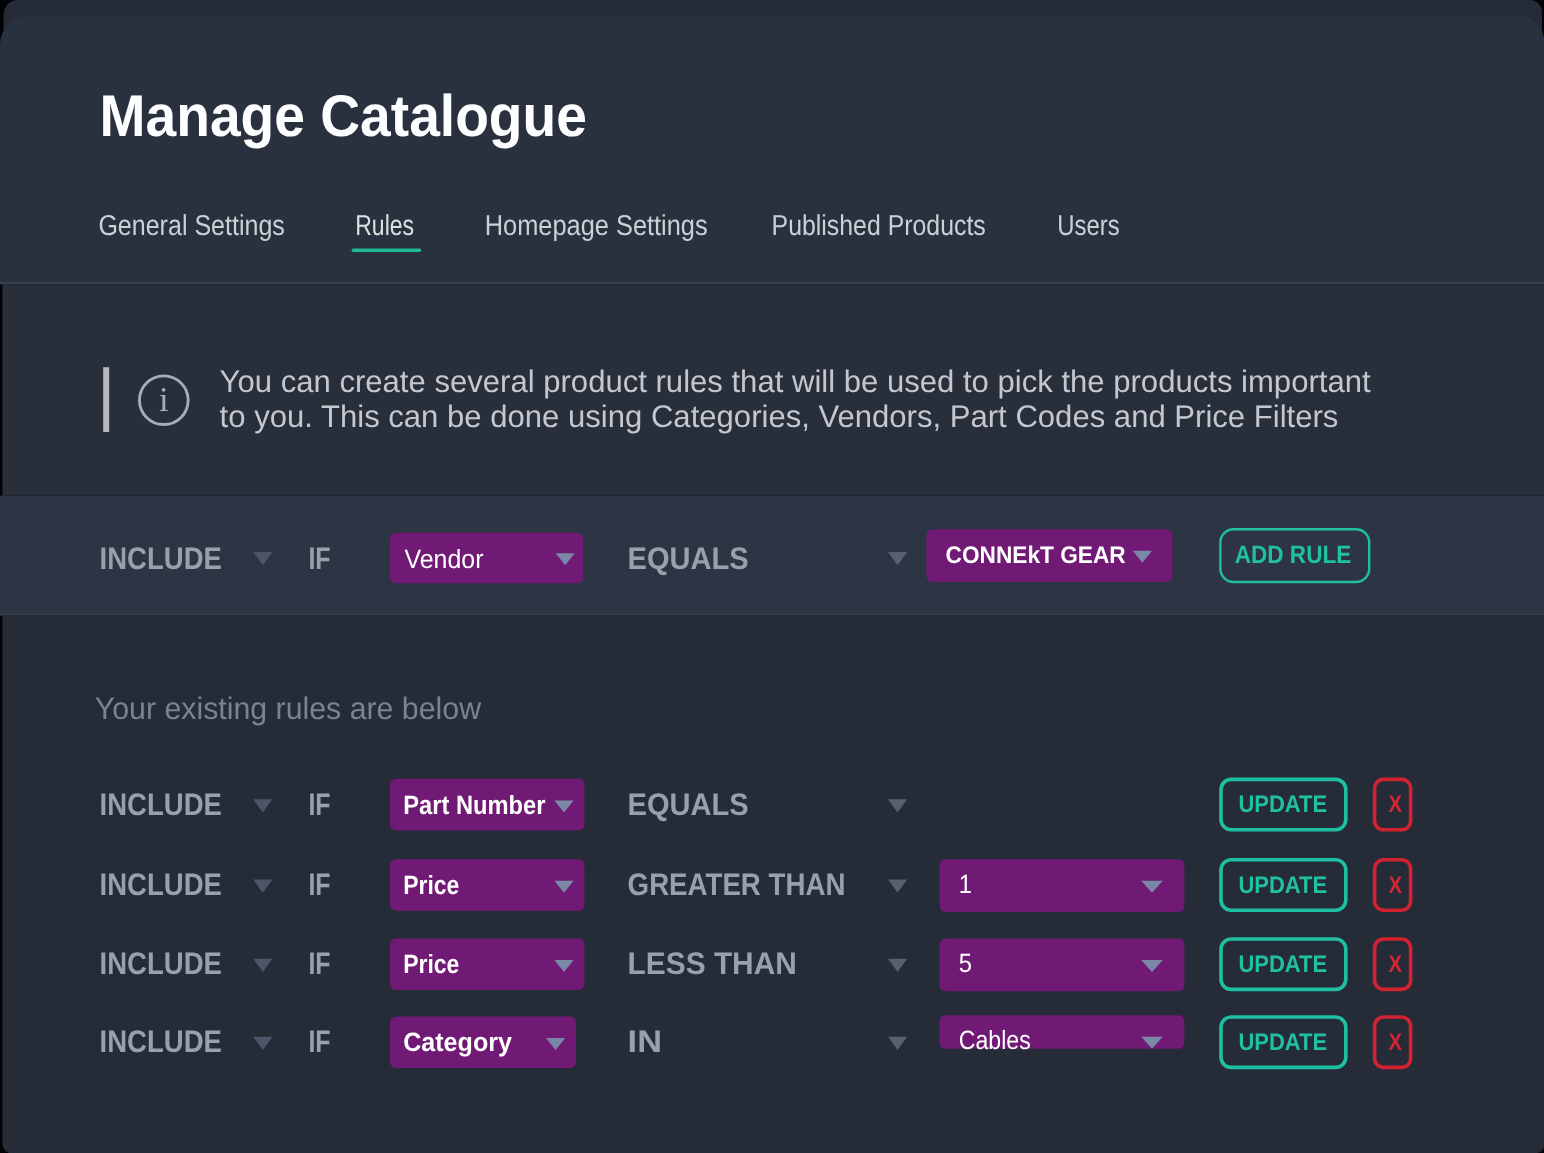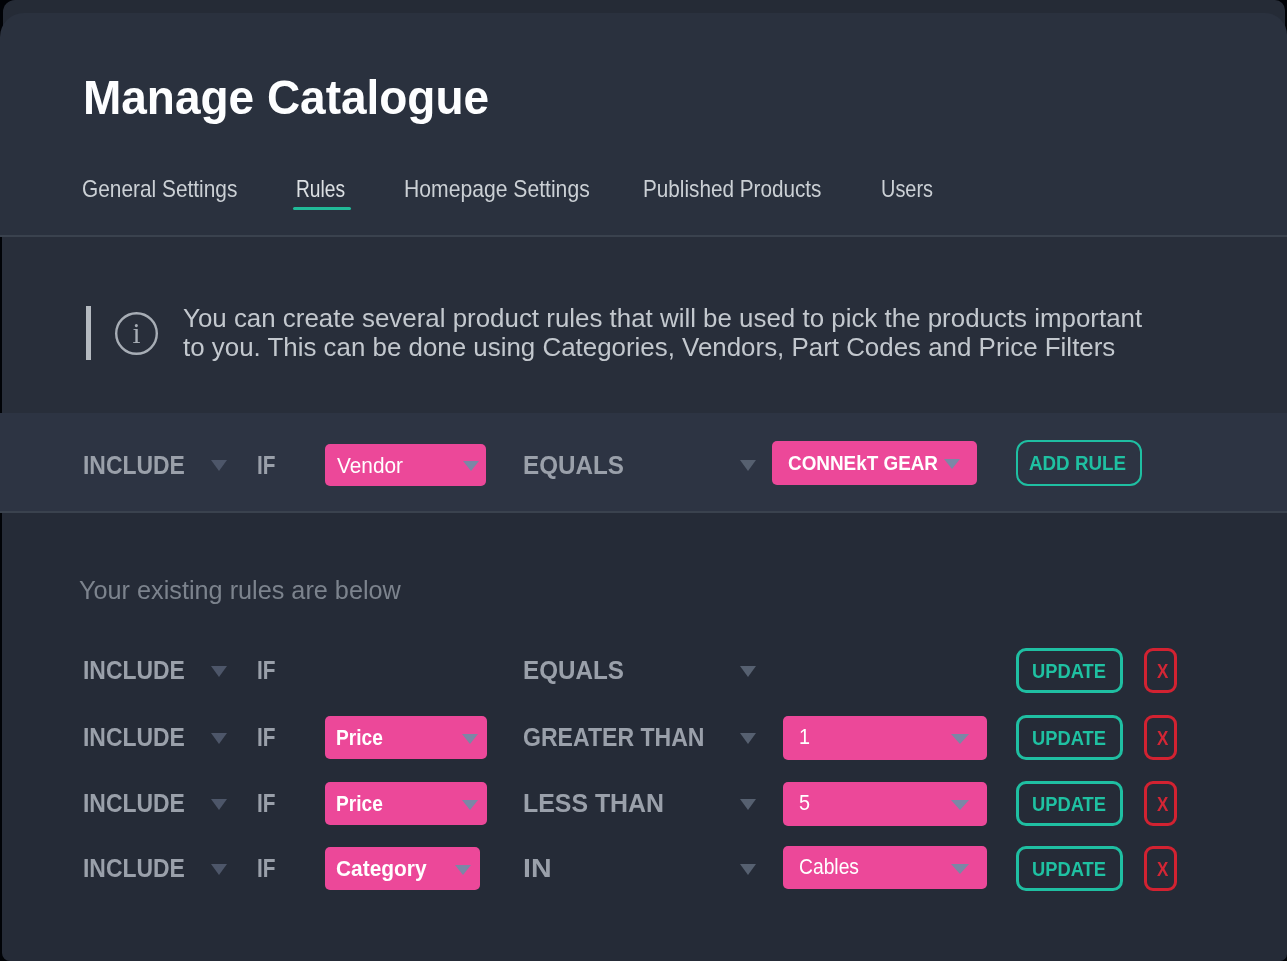--- a/index.html
+++ b/index.html
@@ -18,21 +18,21 @@
   .title{left:83px;top:73px;font-size:49px;line-height:49px;font-weight:700;color:#fdfeff;transform:scaleX(0.938);}
   .tab{font-size:24px;line-height:24px;color:#cbd0d5;top:177px;}
   .underline{left:293px;top:207px;width:58px;height:3px;background:#21ba98;border-radius:1.5px;}
 
   .infobar{left:86px;top:306px;width:5px;height:54px;background:#b5bac0;}
   .infotext{left:183px;top:304px;font-size:26px;color:#c3c8ce;line-height:29px;transform:scaleX(0.996);}
 
   .lbl{font-size:26px;line-height:26px;font-weight:700;color:#9aa0aa;}
   .tri{width:0;height:0;border-left:8.5px solid transparent;border-right:8.5px solid transparent;border-top:11px solid #4d5669;}
   .tri2{width:0;height:0;border-left:8.5px solid transparent;border-right:8.5px solid transparent;border-top:11px solid #566070;}
-  .sel{background:#ec4899;border-radius:5px;color:#fff;}
+  .sel{background:#701a75;border-radius:5px;color:#fff;}
   .sel .txt{position:absolute;font-size:22px;line-height:22px;transform-origin:0 0;white-space:nowrap;}
   .sel .tin{position:absolute;width:0;height:0;border-left:8px solid transparent;border-right:8px solid transparent;border-top:10px solid #7b87a6;}
   .btn{border:3px solid #1fbfa2;border-radius:10px;color:#1fc1a2;font-weight:700;box-sizing:border-box;}
   .btn .txt{position:absolute;transform-origin:0 0;white-space:nowrap;}
   .xbtn{border:3px solid #d22231;border-radius:9px;color:#d32635;font-weight:700;box-sizing:border-box;}
   .muted{left:79px;top:577px;font-size:26px;line-height:26px;color:#7c838d;transform:scaleX(0.971);}
 </style>
 </head>
 <body>
 <div id="page">
@@ -75,20 +75,24 @@
   <div class="abs sel" style="left:772px;top:441px;width:205px;height:44px;">
     <span class="txt" style="left:16px;top:12px;font-size:20px;line-height:20px;font-weight:700;transform:scaleX(0.944);">CONNEkT GEAR</span>
     <i class="tin" style="right:17px;top:18px;"></i>
   </div>
 
   <div class="abs sx muted">Your existing rules are below</div>
 
   <div class="abs sx lbl" style="left:83px;top:657px;transform:scaleX(0.882);">INCLUDE</div>
   <div class="abs tri" style="left:211px;top:666px;"></div>
   <div class="abs sx lbl" style="left:257px;top:657px;transform:scaleX(0.80);">IF</div>
+  <div class="abs sel" style="left:325px;top:649px;width:162px;height:43px;">
+    <span class="txt" style="left:11px;top:11px;font-weight:700;transform:scaleX(0.898);">Part Number</span>
+    <i class="tin" style="right:9px;top:18px;"></i>
+  </div>
   <div class="abs sx lbl" style="left:523px;top:657px;transform:scaleX(0.932);">EQUALS</div>
   <div class="abs tri2" style="left:740px;top:666px;"></div>
   <div class="abs btn" style="left:1016px;top:648px;width:107px;height:45px;">
     <span class="txt" style="left:13px;top:10px;font-size:20px;line-height:20px;transform:scaleX(0.916);">UPDATE</span>
   </div>
   <div class="abs xbtn" style="left:1144px;top:648px;width:33px;height:45px;">
     <span class="txt abs" style="left:10px;top:10px;font-size:20px;line-height:20px;transform:scaleX(0.85);transform-origin:0 0;">X</span>
   </div>
 
   <div class="abs sx lbl" style="left:83px;top:724px;transform:scaleX(0.882);">INCLUDE</div>
@@ -133,21 +137,21 @@
 
   <div class="abs sx lbl" style="left:83px;top:855px;transform:scaleX(0.882);">INCLUDE</div>
   <div class="abs tri" style="left:211px;top:864px;"></div>
   <div class="abs sx lbl" style="left:257px;top:855px;transform:scaleX(0.80);">IF</div>
   <div class="abs sel" style="left:325px;top:847px;width:155px;height:43px;">
     <span class="txt" style="left:11px;top:11px;font-weight:700;transform:scaleX(0.95);">Category</span>
     <i class="tin" style="right:9px;top:18px;"></i>
   </div>
   <div class="abs sx lbl" style="left:523px;top:855px;transform:scaleX(1.1);">IN</div>
   <div class="abs tri2" style="left:740px;top:864px;"></div>
-  <div class="abs sel" style="left:783px;top:846px;width:204px;height:43px;">
+  <div class="abs sel" style="left:783px;top:846px;width:204px;height:28px;">
     <span class="txt" style="left:16px;top:10px;font-weight:400;transform:scaleX(0.876);">Cables</span>
     <i class="tin" style="right:18px;top:18px;border-left-width:9px;border-right-width:9px;"></i>
   </div>
   <div class="abs btn" style="left:1016px;top:846px;width:107px;height:45px;">
     <span class="txt" style="left:13px;top:10px;font-size:20px;line-height:20px;transform:scaleX(0.916);">UPDATE</span>
   </div>
   <div class="abs xbtn" style="left:1144px;top:846px;width:33px;height:45px;">
     <span class="txt abs" style="left:10px;top:10px;font-size:20px;line-height:20px;transform:scaleX(0.85);transform-origin:0 0;">X</span>
   </div>
 </div>

